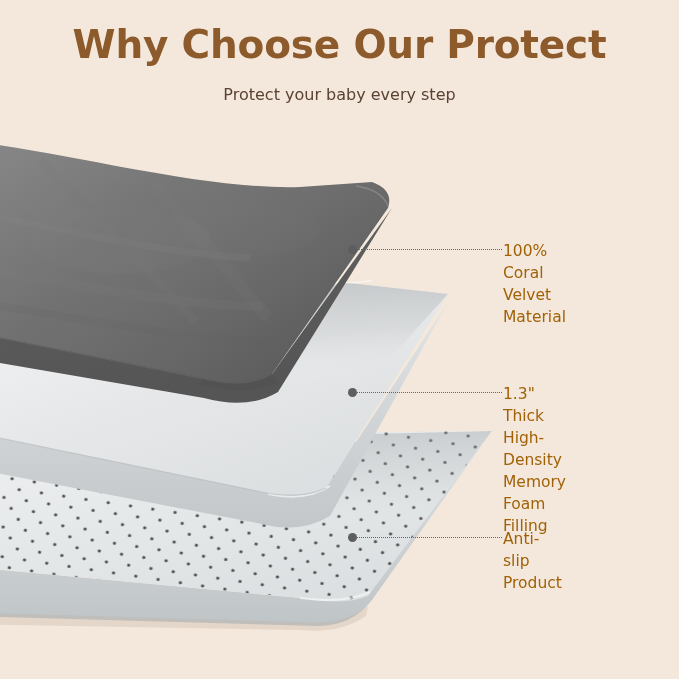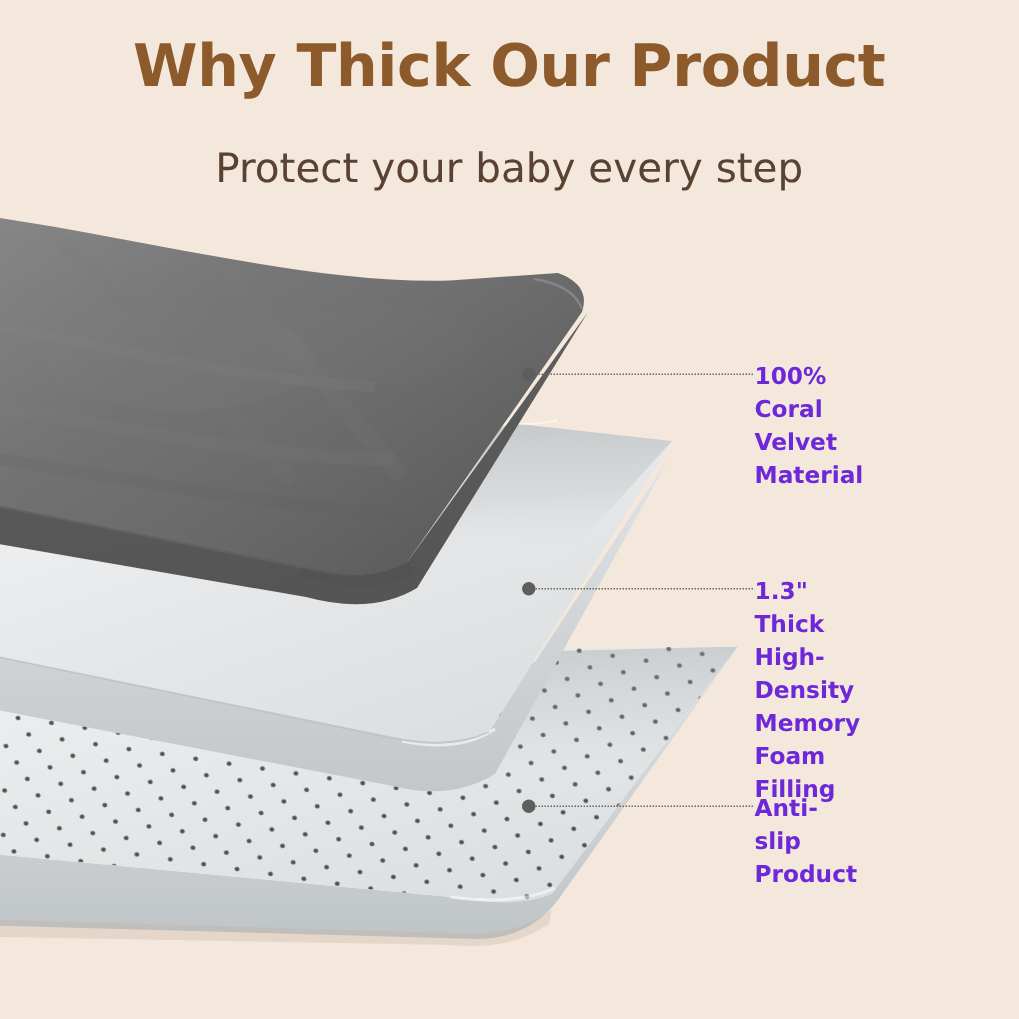--- a/index.html
+++ b/index.html
@@ -28,23 +28,23 @@
   #title {
     margin: 0;
     padding-top: 22px;
     font-size: 39px;
     font-weight: bold;
     letter-spacing: -0.2px;
     color: #8C5A2B;
     font-family: "DejaVu Sans", "Liberation Sans", sans-serif;
   }
   #subtitle {
-    margin: 12px;
+    margin: 0;
     padding-top: 18px;
-    font-size: 27px;
+    font-size: 16px;
     font-weight: normal;
     color: #5A4233;
     font-family: "DejaVu Sans", "Liberation Sans", sans-serif;
   }
 
   
   #product {
     position: absolute;
     left: 0;
     top: 0;
@@ -55,24 +55,23 @@
 
   
   .callout {
     position: absolute;
     z-index: 50;
   }
   .callout-text {
     position: absolute;
     font-size: 15.5px;
     line-height: 1.42;
-    color: #6d28d9;
+    color: #a16207;
     white-space: pre-line;
     font-family: "DejaVu Sans", "Liberation Sans", sans-serif;
-    font-weight: bold;
   }
   .leader {
     position: absolute;
     height: 0;
     border-top: 1.5px dotted #6E645C;
   }
   .leader-dot {
     position: absolute;
     width: 9px;
     height: 9px;
@@ -83,21 +82,21 @@
   #callout-1 .callout-text { left: 503px; top: 240px; }
   #callout-2 .callout-text { left: 503px; top: 383px; }
   #callout-3 .callout-text { left: 503px; top: 528px; }
 </style>
 </head>
 <body>
 
 <div id="stage">
 
   <div id="header">
-    <h1 id="title">Why Thick Our Product</h1>
+    <h1 id="title">Why Choose Our Protect</h1>
     <p id="subtitle">Protect your baby every step</p>
   </div>
 
   <svg id="product" viewBox="0 0 679 679">
     <defs>
 
       <linearGradient id="gVelvetTop" x1="0" y1="0" x2="0.75" y2="1">
         <stop offset="0%" stop-color="#7C7C7C"></stop>
         <stop offset="35%" stop-color="#727272"></stop>
         <stop offset="70%" stop-color="#696969"></stop>

